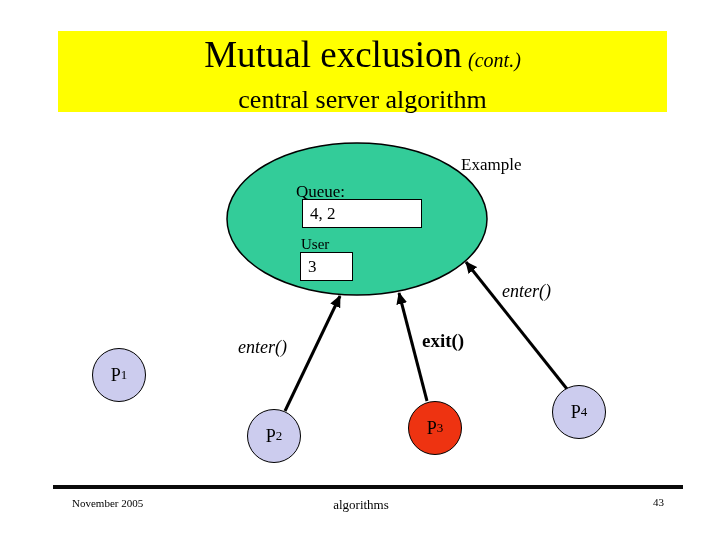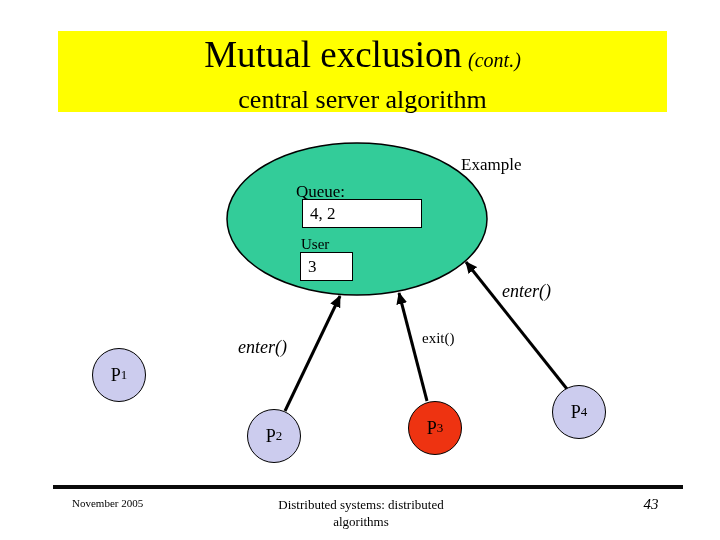--- a/index.html
+++ b/index.html
@@ -41,21 +41,21 @@
   .value-box {
     background: #ffffff; border: 1.6px solid #000;
     display: flex; align-items: center;
     font-size: 17px; padding-left: 7px; box-sizing: border-box;
   }
   .queue-box { left: 302px; top: 199px; width: 120px; height: 29px; }
   .user-box  { left: 300px; top: 252px; width: 53px; height: 29px; }
 
   
   .msg-enter-left  { left: 238px; top: 337px; font-size: 18px; font-style: italic; }
-  .msg-exit        { left: 422px; top: 330px; font-size: 15px; font-weight: normal; text-align: center; }
+  .msg-exit        { left: 422px; top: 330px; font-size: 19px; font-weight: bold; text-align: center; }
   .msg-enter-right { left: 502px; top: 281px; font-size: 18px; font-style: italic; }
 
   
   .process {
     width: 54px; height: 54px; border-radius: 50%;
     background: var(--process-fill, #ccccee);
     border: 1.5px solid #000; box-sizing: border-box;
     display: flex; align-items: center; justify-content: center;
     font-size: 18px;
   }
@@ -63,21 +63,21 @@
   .process .sub { font-size: 13px; vertical-align: -5px; line-height: 0; }
   .p1 { left: 92px;  top: 348px; }
   .p2 { left: 247px; top: 409px; }
   .p3 { left: 408px; top: 401px; }
   .p4 { left: 552px; top: 385px; }
 
   
   .footer-line { left: 53px; top: 485px; width: 630px; height: 4px; background: #0a0a0a; }
   .footer-date { left: 72px; top: 497px; font-size: 11px; }
   .footer-center { left: 251px; top: 496px; width: 220px; text-align: center; font-size: 13px; line-height: 17px; }
-  .footer-page { left: 638px; top: 496px; width: 26px; text-align: center; font-size: 15px; font-style: italic; }
+  .footer-page { left: 638px; top: 496px; width: 26px; text-align: right; font-size: 11px; }
 </style>
 </head>
 <body>
 
 <div class="slide">
 
   <div class="abs title-box">
     <div class="title-line1">
       <span class="title-main">Mutual exclusion</span><span class="title-cont">(cont.)</span>
     </div>
@@ -124,18 +124,17 @@
       <span class="sub">3</span>
   </div>
   <div class="abs process p4">
     <span>P</span>
       <span class="sub">4</span>
   </div>
 
   <div class="abs footer-line"></div>
   <div class="abs footer-date">November 2005</div>
   <div class="abs footer-center">
-    <div>Distributed systems: distributed</div>
     <div>algorithms</div>
   </div>
   <div class="abs footer-page">43</div>
 
 </div>
 
 </body></html>

